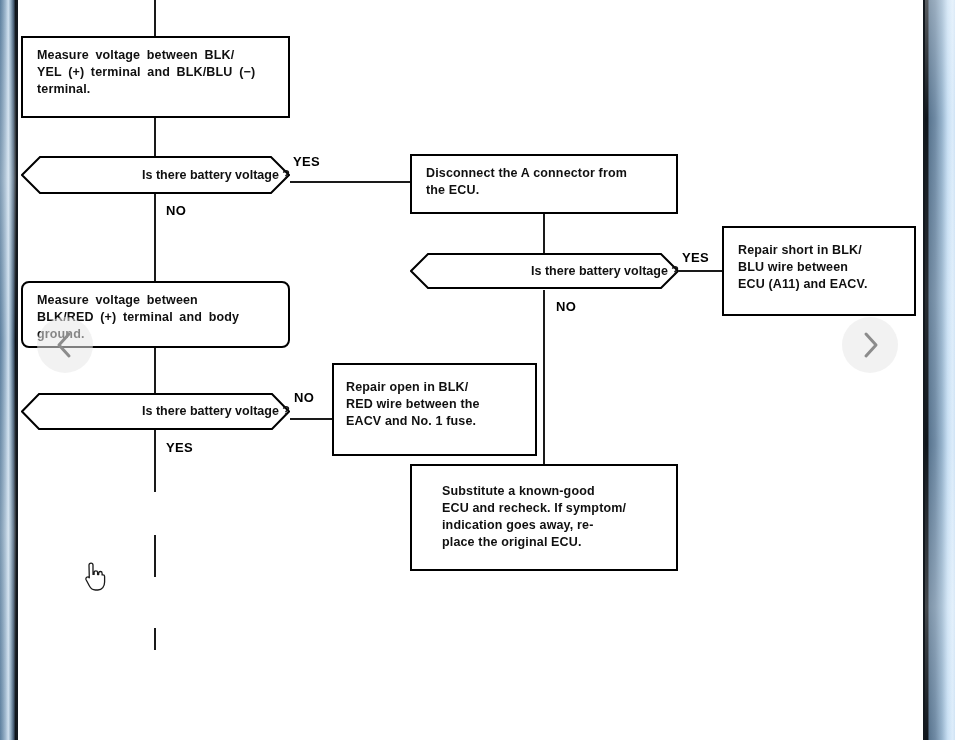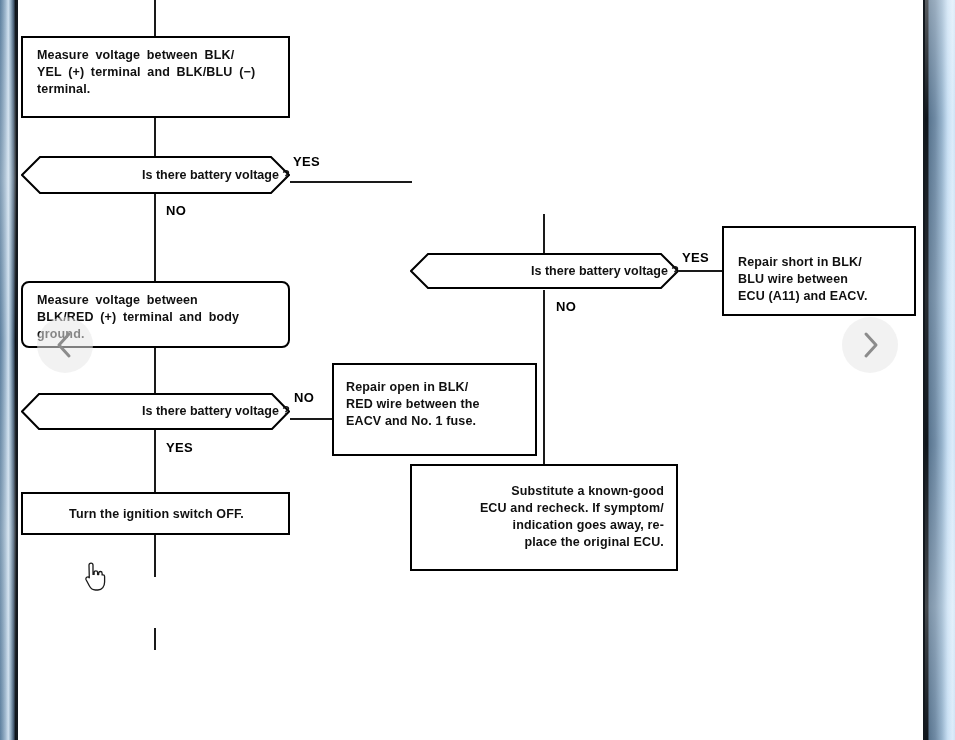--- a/index.html
+++ b/index.html
@@ -144,35 +144,39 @@
       </svg>
       <span class="txt">Is there battery voltage ?</span>
     </div>
     <div class="edge-label" style="left:277px;top:155px;">
       <span>YES</span>
     </div>
     <div class="edge-label" style="left:150px;top:204px;">
       <span>NO</span>
     </div>
 
+    <div class="node proc" style="left:394px;top:154px;width:268px;height:60px;">
+      <span class="txt">Disconnect the A connector from
+the ECU.</span>
+    </div>
 
     <div class="node decision" style="left:394px;top:253px;width:269px;height:36px;">
       <svg width="269" height="36" viewBox="0 0 269 36" aria-hidden="true">
         <polygon points="18,1 251,1 268,18 251,35 18,35 1,18" fill="#ffffff" stroke="#000000" stroke-width="2"></polygon>
       </svg>
       <span class="txt">Is there battery voltage ?</span>
     </div>
     <div class="edge-label" style="left:666px;top:251px;">
       <span>YES</span>
     </div>
     <div class="edge-label" style="left:540px;top:300px;">
       <span>NO</span>
     </div>
 
-    <div class="node proc" style="left:706px;top:226px;width:194px;height:90px;padding-top:26px;">
+    <div class="node proc" style="left:706px;top:226px;width:194px;height:90px;padding-top:14px;">
       <span class="txt">Repair short in BLK/
 BLU wire between
 ECU (A11) and EACV.</span>
     </div>
 
     <div class="node proc spaced" style="left:5px;top:281px;width:269px;height:67px;border-radius:8px;">
       <span class="txt">Measure   voltage   between
 BLK/RED  (+)  terminal  and  body
 ground.</span>
     </div>
@@ -189,30 +193,27 @@
     <div class="edge-label" style="left:150px;top:441px;">
       <span>YES</span>
     </div>
 
     <div class="node proc" style="left:316px;top:363px;width:205px;height:93px;padding-top:14px;padding-left:12px;">
       <span class="txt">Repair open in BLK/
 RED wire between the
 EACV and No.  1 fuse.</span>
     </div>
 
-    <div class="node proc" style="left:394px;top:464px;width:268px;height:107px;padding:17px 12px 8px 30px;text-align:right;">
+    <div class="node proc" style="left:394px;top:464px;width:268px;height:107px;padding:17px 12px 8px 30px;">
       <span class="txt">Substitute a known-good
 ECU and recheck. If symptom/
 indication goes away, re-
 place the original ECU.</span>
     </div>
 
-    <div class="node proc" style="left:5px;top:492px;width:269px;height:43px;padding-top:12px;">
-      <span class="txt" style="text-align:center;">Turn the ignition switch OFF.</span>
-    </div>
 
 
   </div>
 
   <div class="gutter gutter-left"></div>
   <div class="gutter gutter-left-soft"></div>
   <div class="page-edge-line" style="left:16px;"></div>
   <div class="page-edge-line" style="left:923px;"></div>
   <div class="gutter gutter-right"></div>
   <div class="gutter gutter-right-soft"></div>

